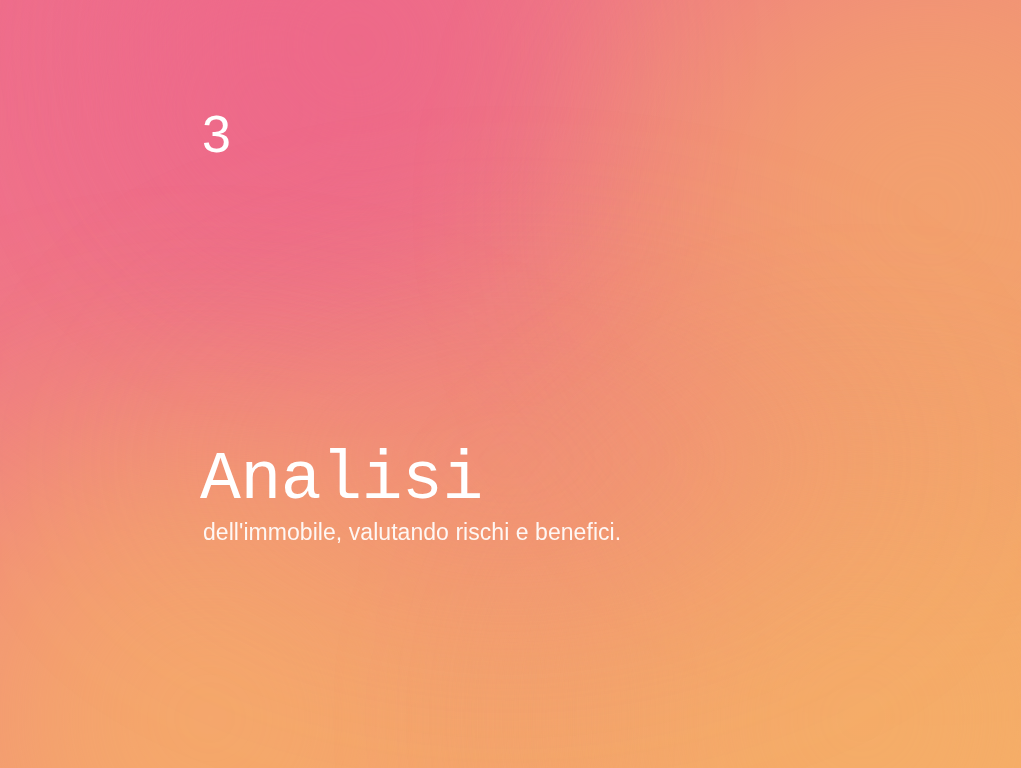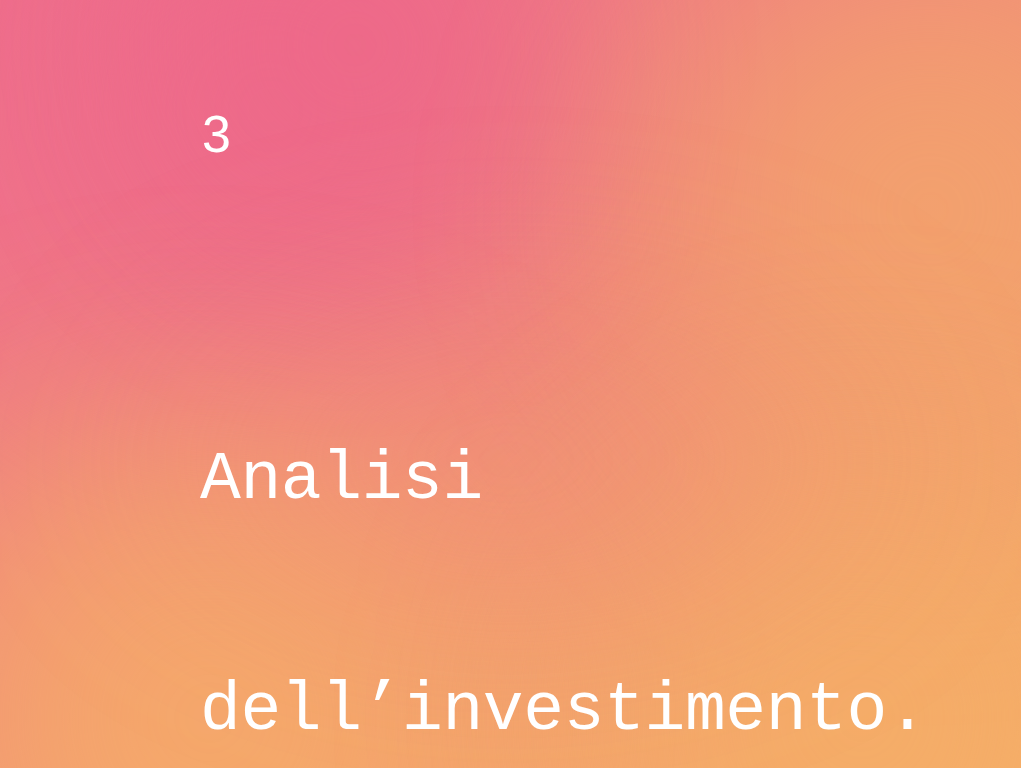--- a/index.html
+++ b/index.html
@@ -187,20 +187,20 @@
   <div class="bg-blob blob-orange-b"></div>
   <div class="bg-blob blob-orange-c"></div>
   <div class="bg-blob blob-salmon"></div>
 
   <div class="content">
 
     <div class="section-number">3</div>
 
     <h1 class="slide-title">
       <span class="title-line">Analisi</span>
-      <span class="title-line">dell’investimento.</span>
     </h1>
 
     <p class="slide-subtitle">
+      <span class="subtitle-line">dell'immobile, valutando rischi e benefici.</span>
     </p>
 
   </div>
 </div>
 
 </body></html>

